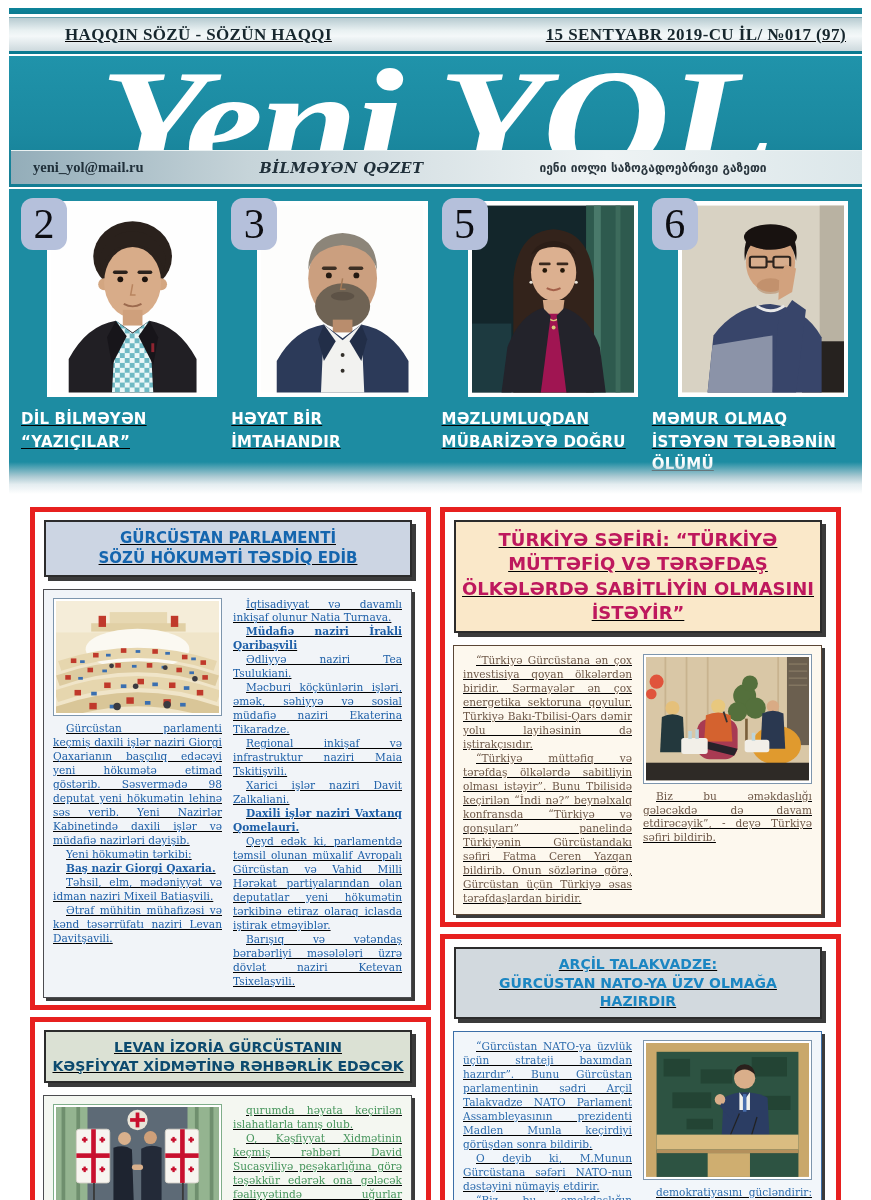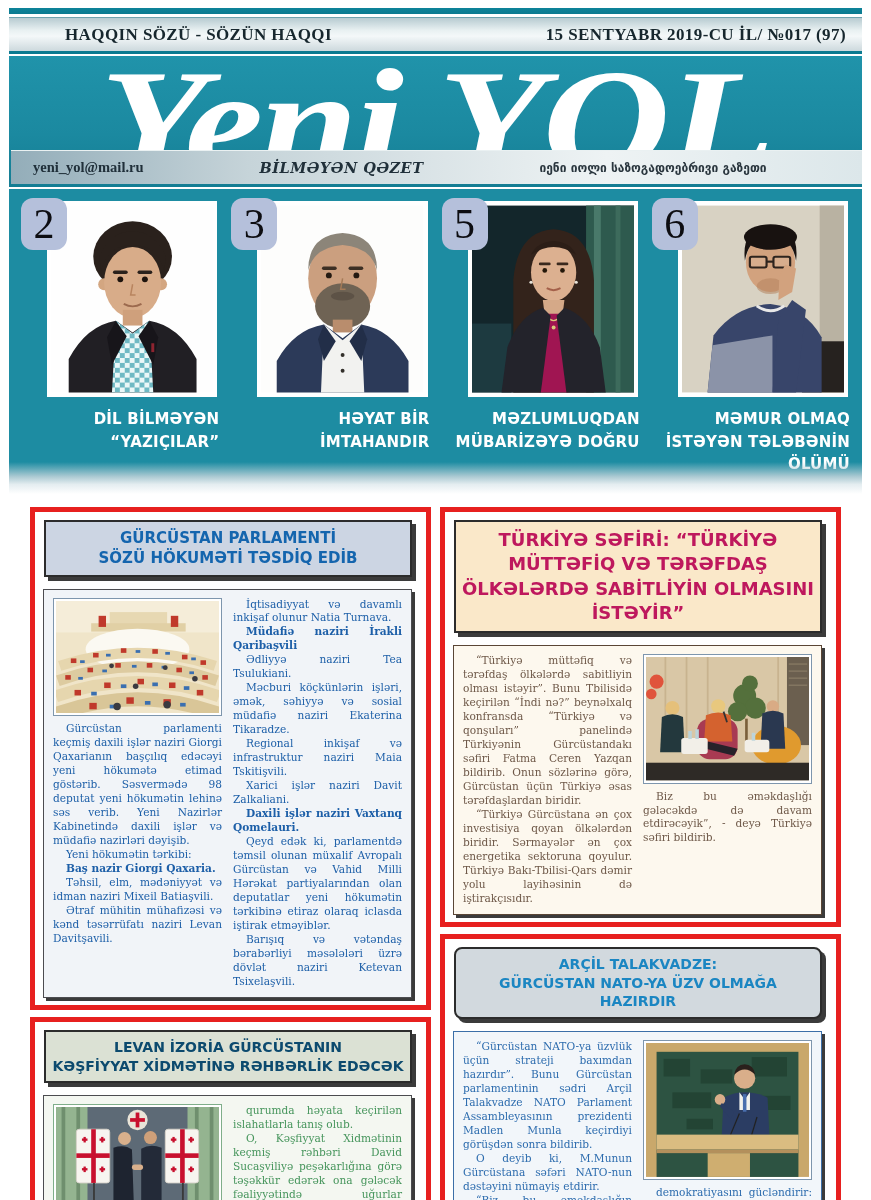--- a/index.html
+++ b/index.html
@@ -1,17 +1,17 @@
 <!DOCTYPE html>
 <html><head>
 <meta charset="utf-8">
 <style>
   html,body{margin:0;padding:0;background:#ffffff;}
   .page{position:relative;width:871px;height:1200px;margin:0 auto;background:#fff;overflow:hidden;
-        font-family:"DejaVu Serif",serif;}
+        font-family:"DejaVu Serif",serif;text-decoration:underline;}
 
   
   .top-strip{margin:8px 9px 0;height:6px;background:linear-gradient(180deg,#0e8399,#0b7a90);}
   .top-bar{margin:3px 9px 0;height:37px;display:flex;align-items:center;justify-content:space-between;
            padding:0 16px 0 56px;box-sizing:border-box;
            background:linear-gradient(180deg,#b7cbd1 0%,#e9f1f2 38%,#f4f8f9 55%,#cdd9dd 100%);
            border-top:1px solid #6fa2ae;border-bottom:3px solid #0b7a90;
            font-family:"Liberation Serif","DejaVu Serif",serif;font-weight:bold;font-size:17px;
            color:#17272e;letter-spacing:.4px;}
 
@@ -36,34 +36,34 @@
   .teasers{margin:2px 9px 0;height:305px;position:relative;background:#1d8ca2;
            display:flex;gap:12px;padding:8px 12px 0;box-sizing:border-box;}
   .teasers::after{content:"";position:absolute;left:0;right:0;bottom:0;height:32px;
            background:linear-gradient(180deg,rgba(29,140,162,0) 0%,#aac9d2 45%,#e4edf0 70%,#ffffff 100%);}
   .teaser{position:relative;flex:1;min-width:0;}
   .badge{position:absolute;top:1px;left:0;width:46px;height:52px;background:#b5c0db;border-radius:12px;
          display:flex;align-items:center;justify-content:center;z-index:2;
          font-family:"Liberation Serif",serif;font-size:42px;color:#0d0d12;}
   .photo-frame{margin:4px 2px 0 26px;background:#fff;padding:4px;}
   .photo-frame svg{display:block;width:100%;height:188px;}
-  .caption{margin-top:11px;text-align:right;color:#fff;font-family:"DejaVu Sans",sans-serif;
+  .caption{margin-top:11px;text-align:left;color:#fff;font-family:"DejaVu Sans",sans-serif;
            font-weight:bold;font-size:15px;line-height:1.5;letter-spacing:.2px;}
 
   
   .articles{display:flex;gap:9px;padding:13px 30px 0;align-items:flex-start;}
   .a-col{flex:1;min-width:0;}
   .art{border:5px solid #e7201f;background:#fff;padding:7px 8px;margin-bottom:7px;}
   .art-head{border:2px solid #2c2c2c;box-shadow:4px 4px 0 #3b3b3b;text-align:center;
             font-family:"DejaVu Sans",sans-serif;font-weight:bold;white-space:pre-line;
             padding:6px 4px;margin:1px 6px 12px 1px;line-height:1.35;}
   .head-gov{background:#ccd5e3;color:#1465ae;font-size:15px;}
   .head-turkey{background:#fae8c9;color:#be185d;font-size:18px;}
   .head-izoria{background:#dbe1d4;color:#0c4a6e;font-size:14px;}
-  .head-nato{background:#d2d9de;color:#1b86c2;font-size:14px;border-radius:8px;}
+  .head-nato{background:#d2d9de;color:#1b86c2;font-size:14px;}
   .art-body{border:1px solid #4c4c50;box-shadow:3px 3px 0 #3b3b3b;padding:8px 9px;display:flex;gap:11px;
             margin-right:6px;}
   .body-gov{color:#1d5fa8;background:#f1f4f8;}
   .body-turkey{color:#6e5848;background:#fdf8ee;border-color:#5a4636;}
   .body-izoria{color:#46955c;background:#f4f7f1;}
   .body-nato{color:#2d6cae;background:#f2f6fa;border-color:#3c6fa8;}
   .col{flex:1;min-width:0;}
   .col p{margin:0;font-size:10.6px;line-height:1.32;text-align:justify;text-indent:13px;}
   .col p.b{font-weight:bold;}
   .art-photo{border:1px solid #7e96ad;padding:2px;background:#fff;margin-bottom:6px;}
@@ -377,22 +377,22 @@
     </div>
 
     <div class="a-col">
 
       <section class="art">
         <div class="art-head head-turkey">TÜRKİYƏ SƏFİRİ: “TÜRKİYƏ MÜTTƏFİQ VƏ TƏRƏFDAŞ
 ÖLKƏLƏRDƏ SABİTLİYİN OLMASINI İSTƏYİR”</div>
         <div class="art-body body-turkey">
           <div class="col">
             <div>
+                <p>“Türkiyə Gürcüstana ən çox investisiya qoyan ölkələrdən biridir. Sərmayələr ən çox energetika sektoruna qoyulur. Türkiyə Bakı-Tbilisi-Qars dəmir yolu layihəsinin də iştirakçısıdır.</p>
                 <p>“Türkiyə müttəfiq və tərəfdaş ölkələrdə sabitliyin olması istəyir”. Bunu Tbilisidə keçirilən “İndi nə?” beynəlxalq konfransda “Türkiyə və qonşuları” panelində Türkiyənin Gürcüstandakı səfiri Fatma Ceren Yazqan bildirib. Onun sözlərinə görə, Gürcüstan üçün Türkiyə əsas tərəfdaşlardan biridir.</p>
-                <p>“Türkiyə Gürcüstana ən çox investisiya qoyan ölkələrdən biridir. Sərmayələr ən çox energetika sektoruna qoyulur. Türkiyə Bakı-Tbilisi-Qars dəmir yolu layihəsinin də iştirakçısıdır.</p>
               </div>
           </div>
           <div class="col">
             <div class="art-photo">
               <svg viewBox="0 0 185 140">
                 <rect width="185" height="140" fill="#d9c7a6"></rect>
                 <g stroke="#c8b38f" stroke-width="2">
                   <line x1="22" y1="0" x2="22" y2="96"></line>
                     <line x1="46" y1="0" x2="46" y2="96"></line>
                   <line x1="70" y1="0" x2="70" y2="96"></line>

